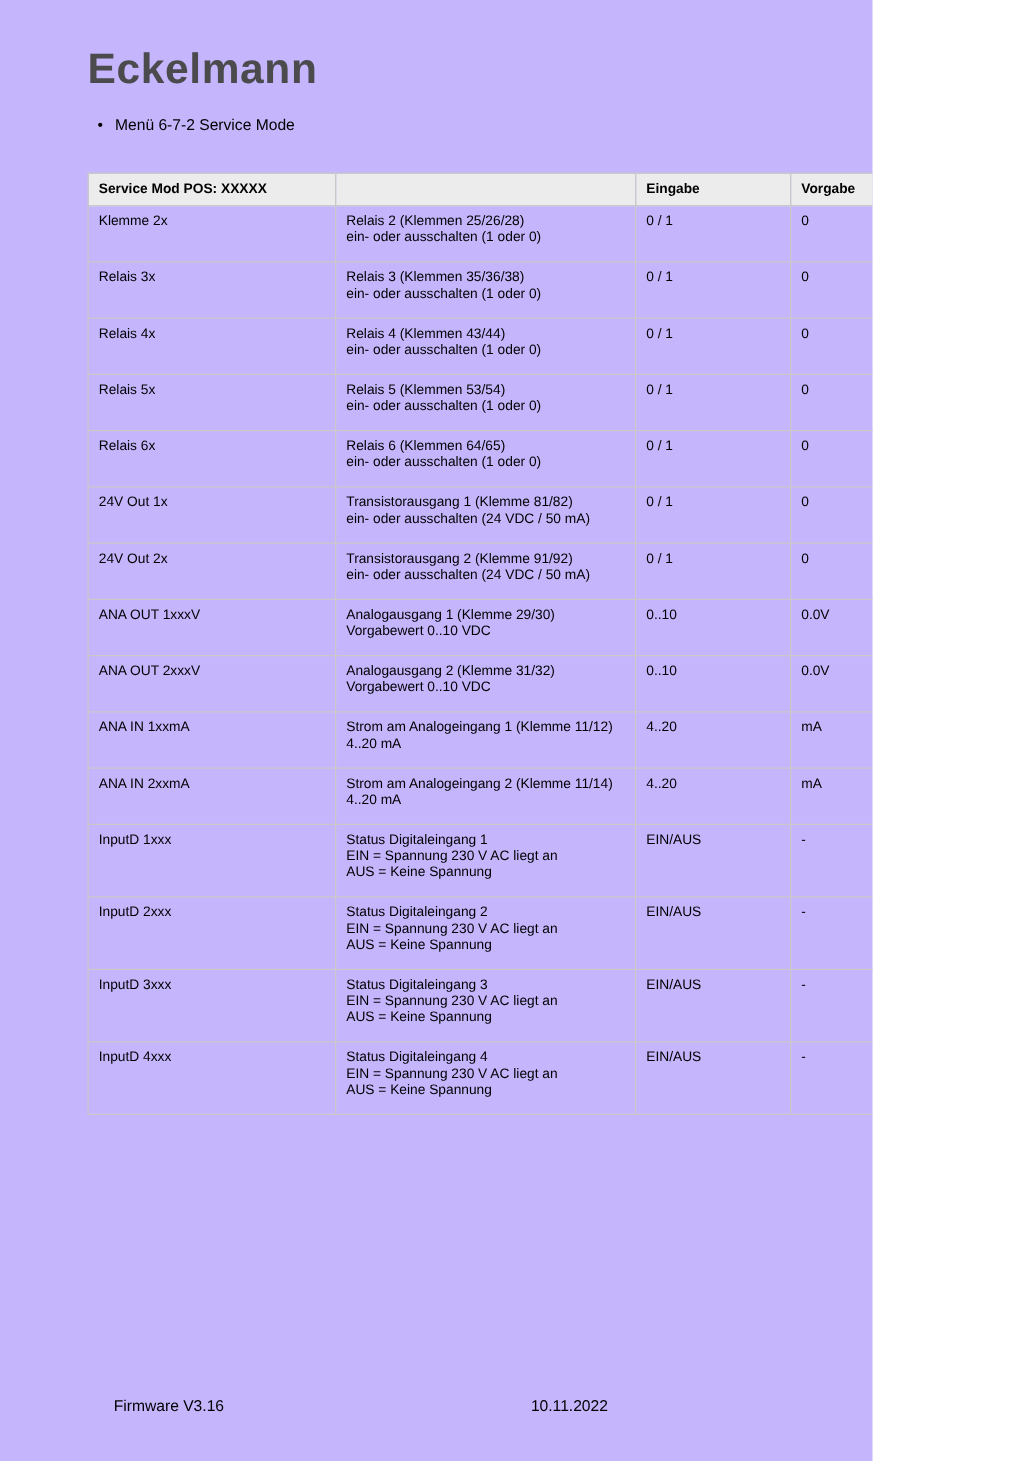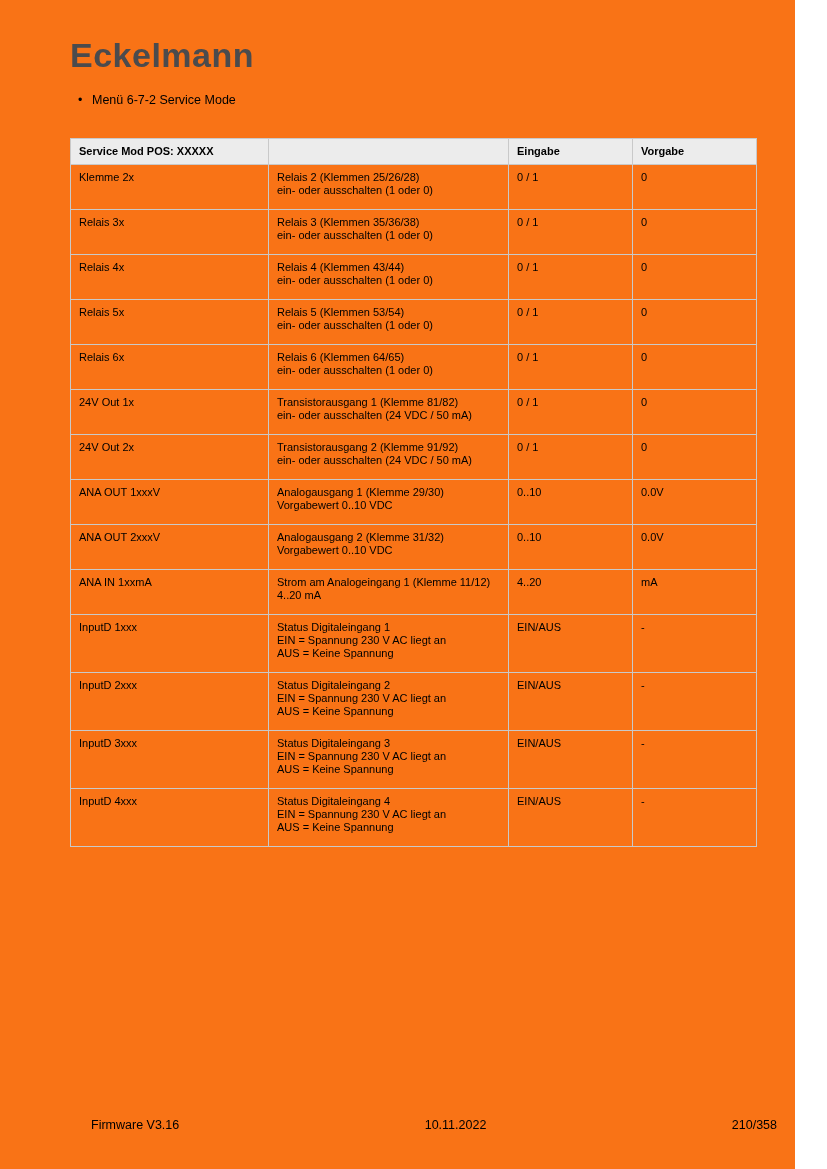--- a/index.html
+++ b/index.html
@@ -1,21 +1,21 @@
 <!DOCTYPE html>
 <html><head>
 <meta charset="utf-8">
 <style>
   * { box-sizing: border-box; }
   html, body { margin: 0; padding: 0; background: #ffffff; }
   .page {
     position: relative;
-    width: 795px;
+    width: 698px;
     height: 1169px;
-    background: #f97316;
+    background: #c4b5fd;
     font-family: "Liberation Sans", sans-serif;
     color: #000000;
     overflow: hidden;
   }
   .logo {
     position: absolute;
     left: 70px;
     top: 38px;
     font-size: 34px;
     font-weight: bold;
@@ -184,20 +184,29 @@
           <tr>
             <td>ANA IN 1xxmA</td>
             <td>
               <div>Strom am Analogeingang 1 (Klemme 11/12)</div>
               <div>4..20 mA</div>
             </td>
             <td>4..20</td>
             <td>mA</td>
           </tr>
           <tr>
+            <td>ANA IN 2xxmA</td>
+            <td>
+              <div>Strom am Analogeingang 2 (Klemme 11/14)</div>
+              <div>4..20 mA</div>
+            </td>
+            <td>4..20</td>
+            <td>mA</td>
+          </tr>
+          <tr>
             <td>InputD 1xxx</td>
             <td>
               <div>Status Digitaleingang 1</div>
               <div>EIN = Spannung 230 V AC liegt an</div>
               <div>AUS = Keine Spannung</div>
             </td>
             <td>EIN/AUS</td>
             <td>-</td>
           </tr>
           <tr>

